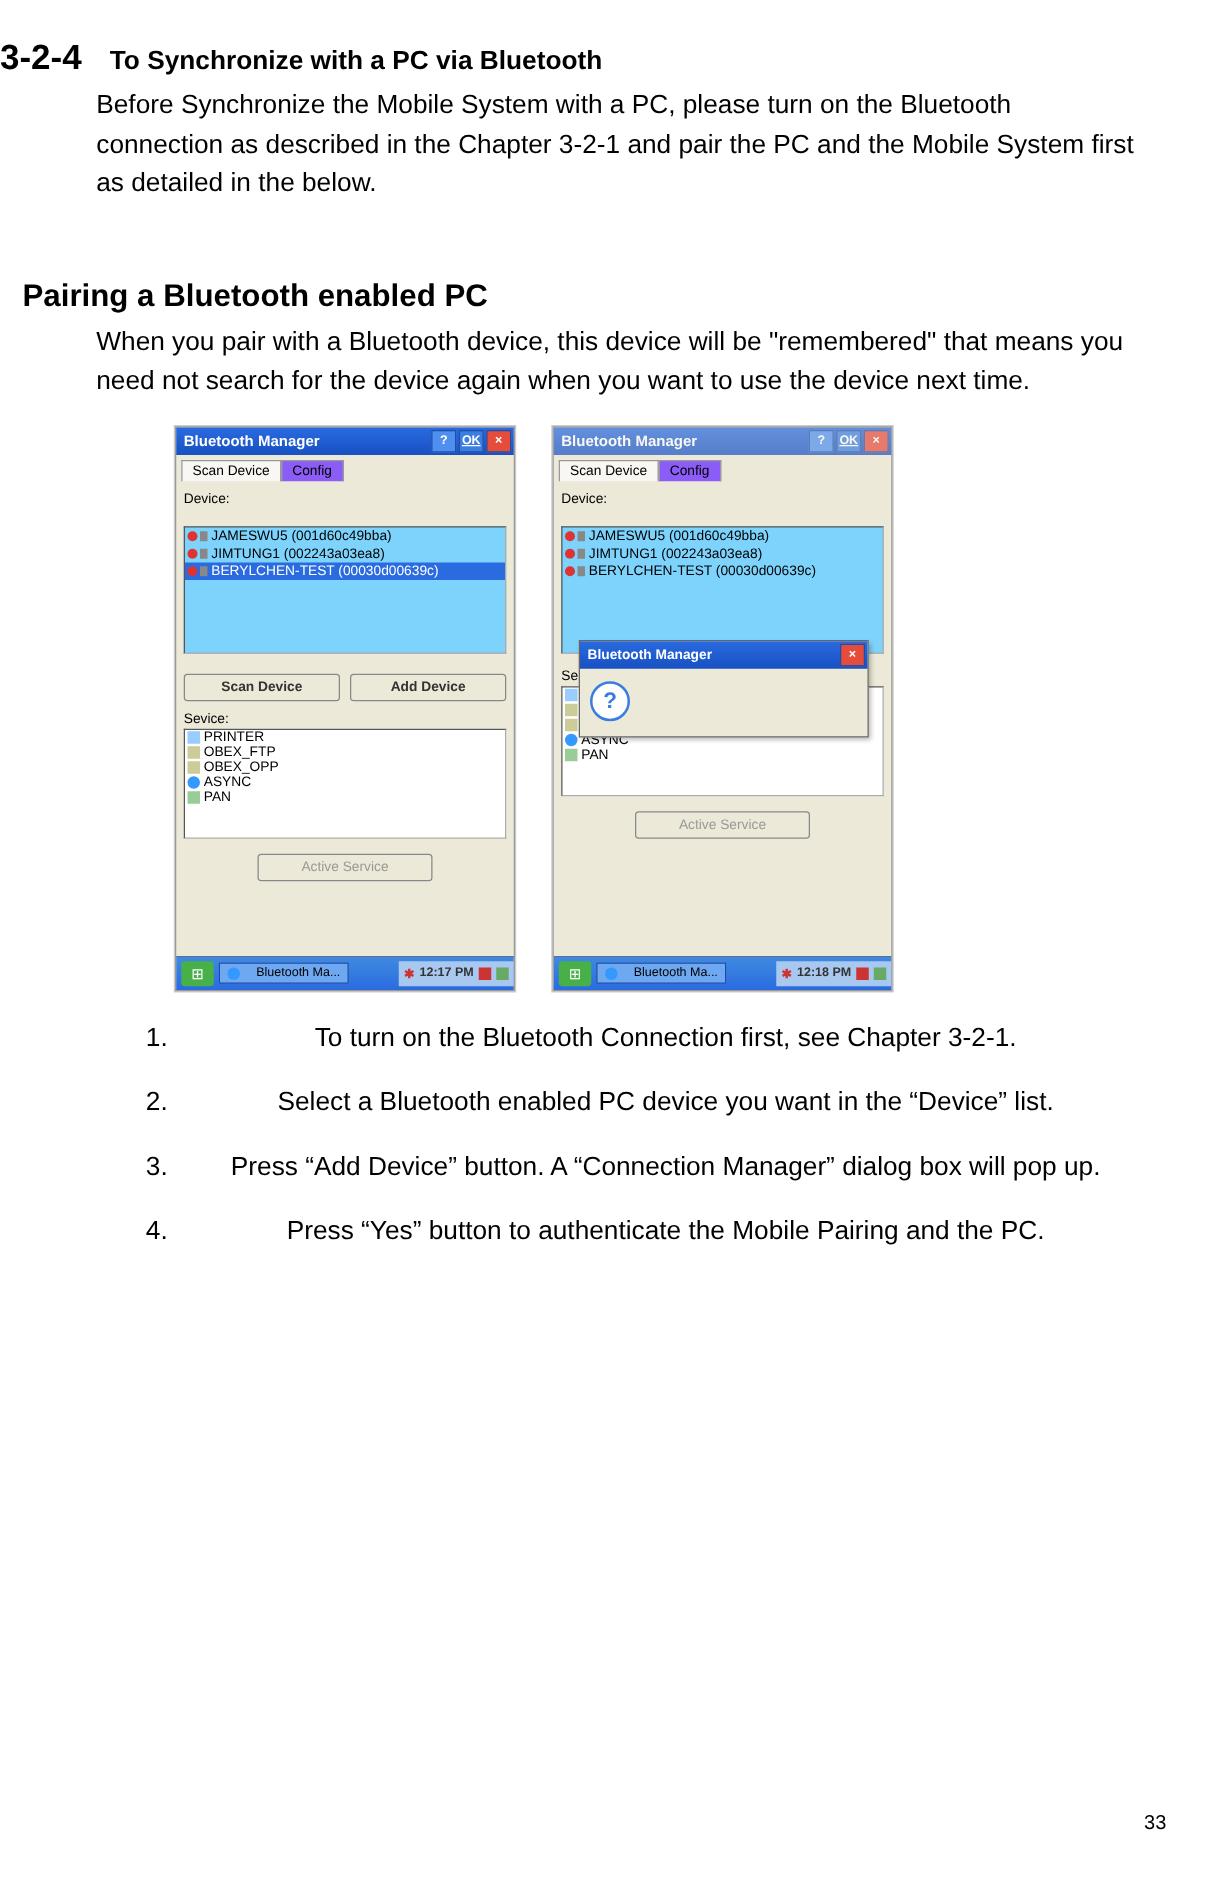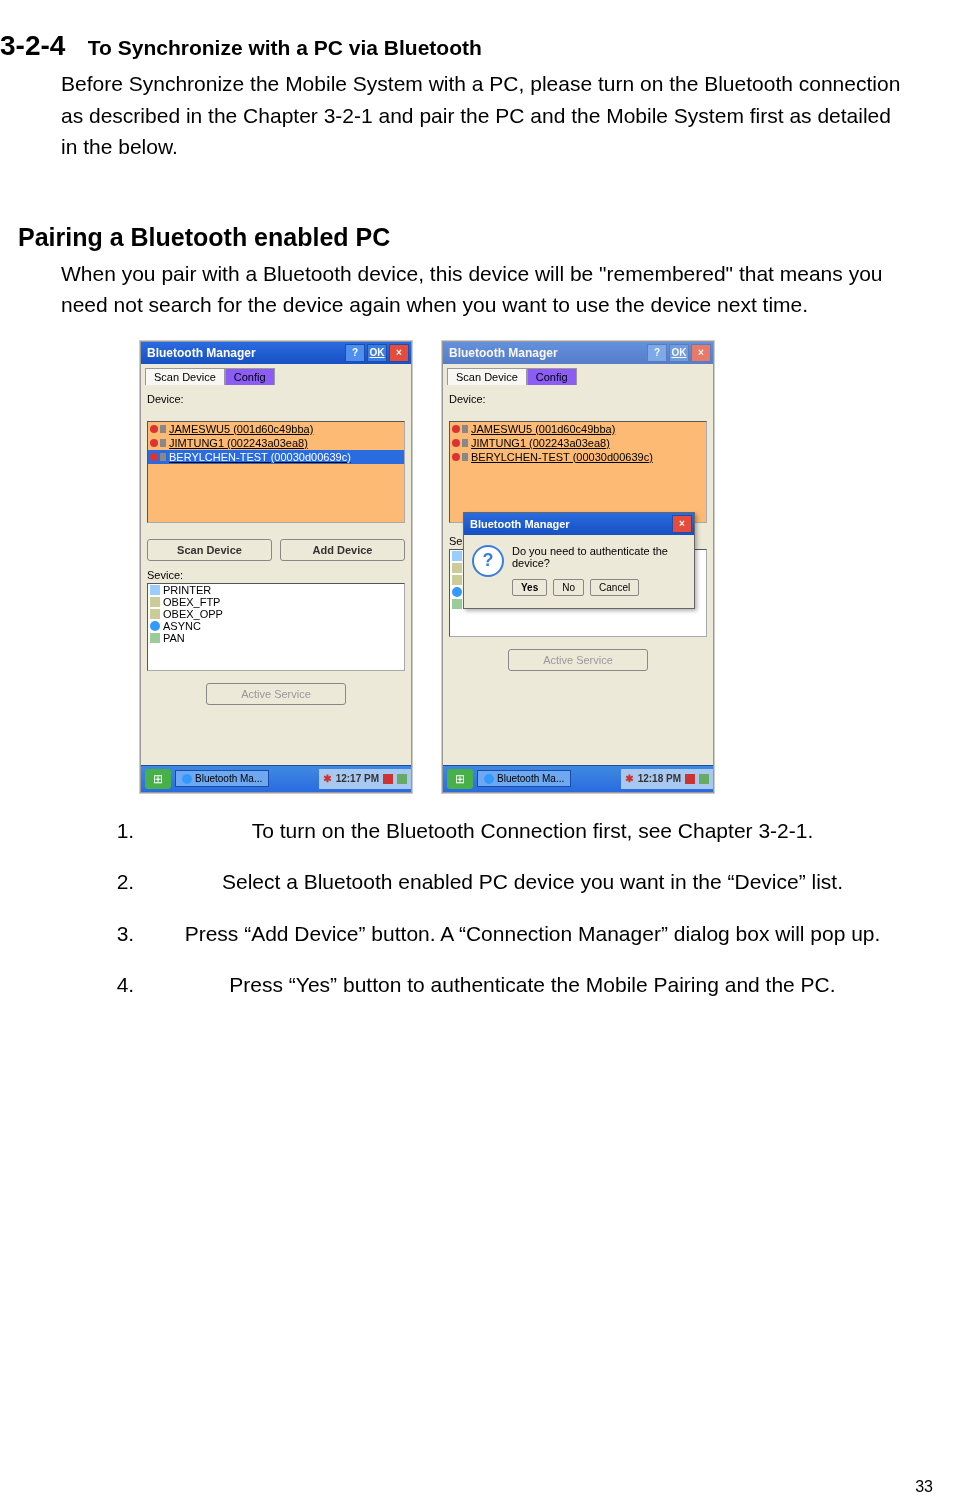--- a/index.html
+++ b/index.html
@@ -17,21 +17,21 @@
     margin-right: 18px;
   }
   .section-title {
     font-size: 21px;
     font-weight: bold;
     display: inline;
   }
   .body-text {
     font-size: 21px;
     line-height: 1.5;
-    margin-left: 61px;
+    margin-left: 77px;
     margin-top: 6px;
   }
   .subheading {
     font-size: 25px;
     font-weight: bold;
     margin-top: 60px;
     margin-left: 18px;
   }
   .screenshots {
     margin-left: 140px;
@@ -78,25 +78,24 @@
   .tab {
     border: 1px solid #999;
     border-bottom: none;
     padding: 2px 8px;
     background: #8b5cf6;
   }
   .tab.active { background: #f8f7f3; }
   .lbl { margin: 8px 6px 2px 6px; }
   .listbox {
     margin: 16px 6px;
-    background: #fdba74;
+    background: #7dd3fc;
     border: 1px inset #aaa;
     height: 100px;
     overflow: hidden;
-    text-decoration: underline;
   }
   .listitem {
     padding: 1px 2px;
     white-space: nowrap;
     display: flex; align-items: center;
   }
   .listitem .key { width: 8px; height: 8px; background: #d33; border-radius: 50%; margin-right: 2px; flex: none;}
   .listitem .key2 { width: 6px; height: 8px; background: #888; margin-right: 3px; flex:none; }
   .listitem.sel { background: #2a6be0; color: #fff; }
   .btnrow {
@@ -142,21 +141,21 @@
     background: #48b048;
     border-radius: 3px;
     margin: 0 4px;
     display:flex;align-items:center;justify-content:center;
   }
   .taskbtn {
     background: #6da8f0;
     border: 1px solid #1c4aa8;
     padding: 2px 6px;
     color: #000;
-    display:flex;align-items:center;gap:3px;
+    display:flex;align-items:center;gap:13px;
     font-size: 10px;
   }
   .tray {
     margin-left: auto;
     background: #a8c8f0;
     height: 20px;
     display:flex;align-items:center;
     padding: 0 4px;
     gap: 4px;
     font-size: 10px;
@@ -198,21 +197,21 @@
     line-height: 1.6;
     padding-left: 40px;
   }
   ol.steps li {
     padding-left: 12px;
     margin-bottom: 18px;
     text-align: center;
   }
   .page-num {
     position: fixed;
-    bottom: 8px;
+    bottom: 36px;
     right: 40px;
     font-size: 16px;
   }
   .svc-ico { width:10px;height:10px;display:inline-block;flex:none; }
 </style>
 </head>
 <body>
 
 <div>
   <span class="section-number">3-2-4</span>
@@ -360,28 +359,20 @@
     <button class="active-btn">Active Service</button>
 
     <div class="dialog">
       <div class="titlebar">
         <span>Bluetooth Manager</span>
         <span class="spacer"></span>
         <span class="tbtn cl">×</span>
       </div>
       <div class="body">
         <div class="qicon">?</div>
-        <div style="flex:1">
-          <div>Do you need to authenticate the device?</div>
-          <div class="btns">
-            <button style="font-weight:bold">Yes</button>
-            <button>No</button>
-            <button>Cancel</button>
-          </div>
-        </div>
       </div>
     </div>
 
     <div class="taskbar">
       <div class="start">
           <span style="color:#fff;font-size:12px">⊞</span>
         </div>
       <div class="taskbtn">
           <span style="width:10px;height:10px;background:#39f;border-radius:50%"></span>
           <span>Bluetooth Ma...</span>

